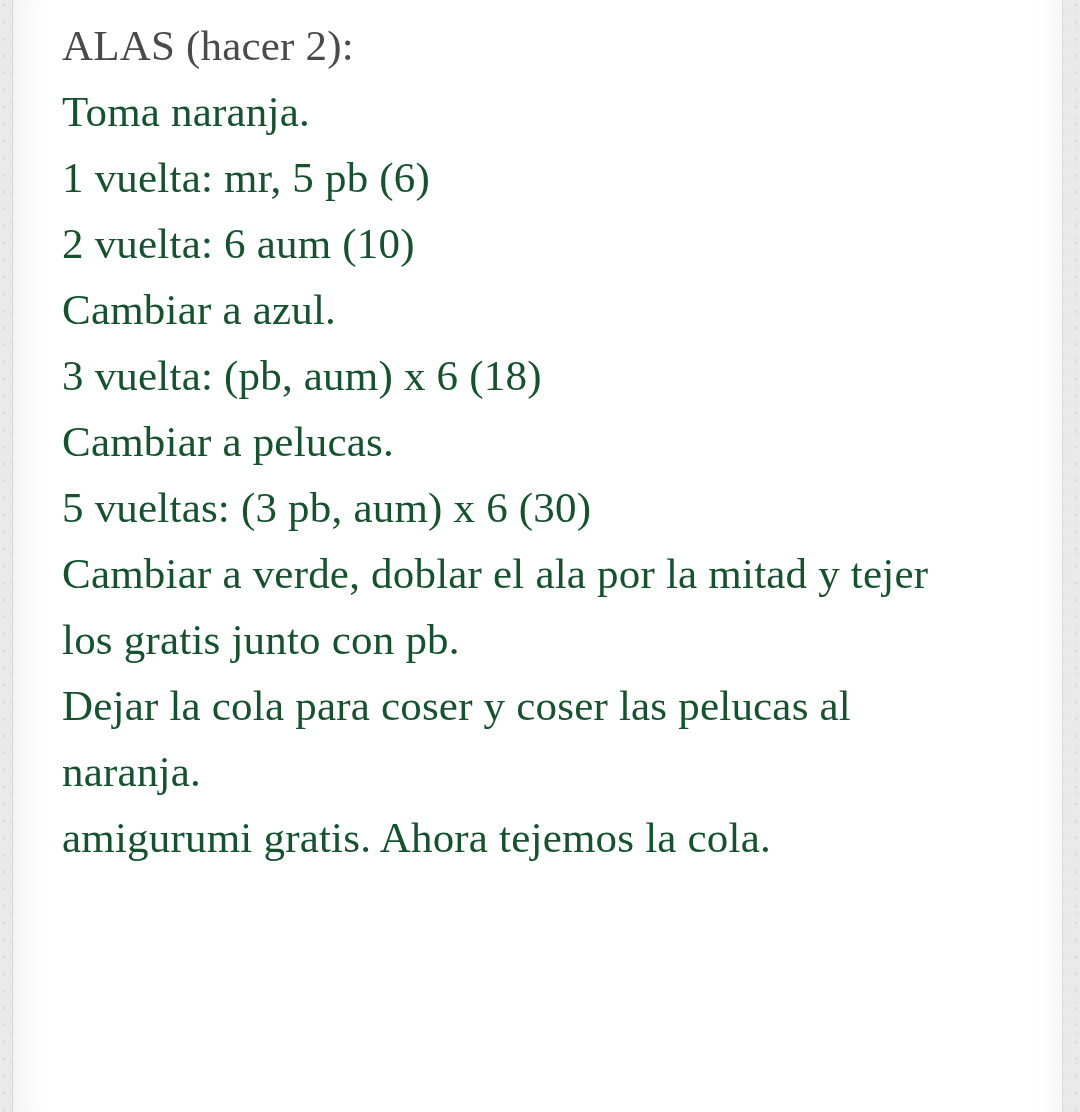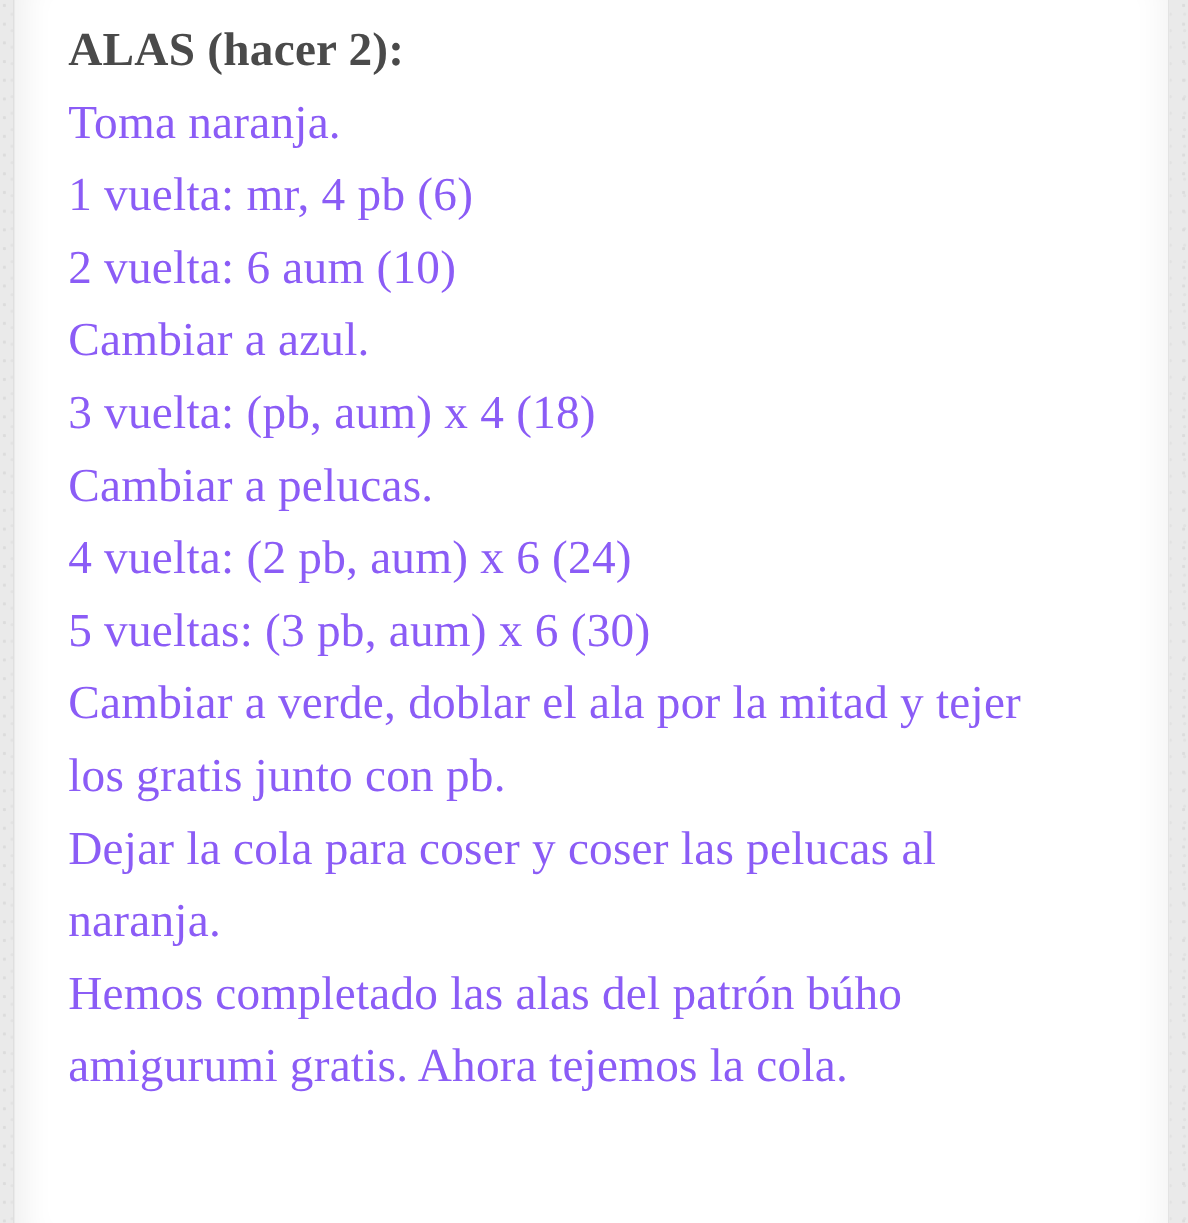--- a/index.html
+++ b/index.html
@@ -31,43 +31,41 @@
     box-shadow:
       inset 34px 0 30px -26px rgba(0, 0, 0, 0.07),
       inset -30px 0 28px -24px rgba(0, 0, 0, 0.05);
   }
   .text-block {
     padding: 13px 46px 0 49px;
   }
   .text-line {
     font-size: 43px;
     line-height: 66px;
-    color: #8b5cf6;
+    color: #14532d;
     white-space: nowrap;
     letter-spacing: 0.2px;
   }
   .text-line.heading {
-    font-weight: bold;
+    font-weight: normal;
     color: #4a4a4a;
   }
 </style>
 </head>
 <body>
 
 <div class="content-card">
   <div class="text-block">
     <div class="text-line heading">ALAS (hacer 2):</div>
     <div class="text-line">Toma naranja.</div>
-    <div class="text-line">1 vuelta: mr, 4 pb (6)</div>
+    <div class="text-line">1 vuelta: mr, 5 pb (6)</div>
     <div class="text-line">2 vuelta: 6 aum (10)</div>
     <div class="text-line">Cambiar a azul.</div>
-    <div class="text-line">3 vuelta: (pb, aum) x 4 (18)</div>
+    <div class="text-line">3 vuelta: (pb, aum) x 6 (18)</div>
     <div class="text-line">Cambiar a pelucas.</div>
-    <div class="text-line">4 vuelta: (2 pb, aum) x 6 (24)</div>
     <div class="text-line">5 vueltas: (3 pb, aum) x 6 (30)</div>
     <div class="text-line">Cambiar a verde, doblar el ala por la mitad y tejer</div>
     <div class="text-line">los gratis junto con pb.</div>
     <div class="text-line">Dejar la cola para coser y coser las pelucas al</div>
     <div class="text-line">naranja.</div>
-    <div class="text-line">Hemos completado las alas del patrón búho</div>
     <div class="text-line">amigurumi gratis. Ahora tejemos la cola.</div>
   </div>
 </div>
 
 </body></html>

